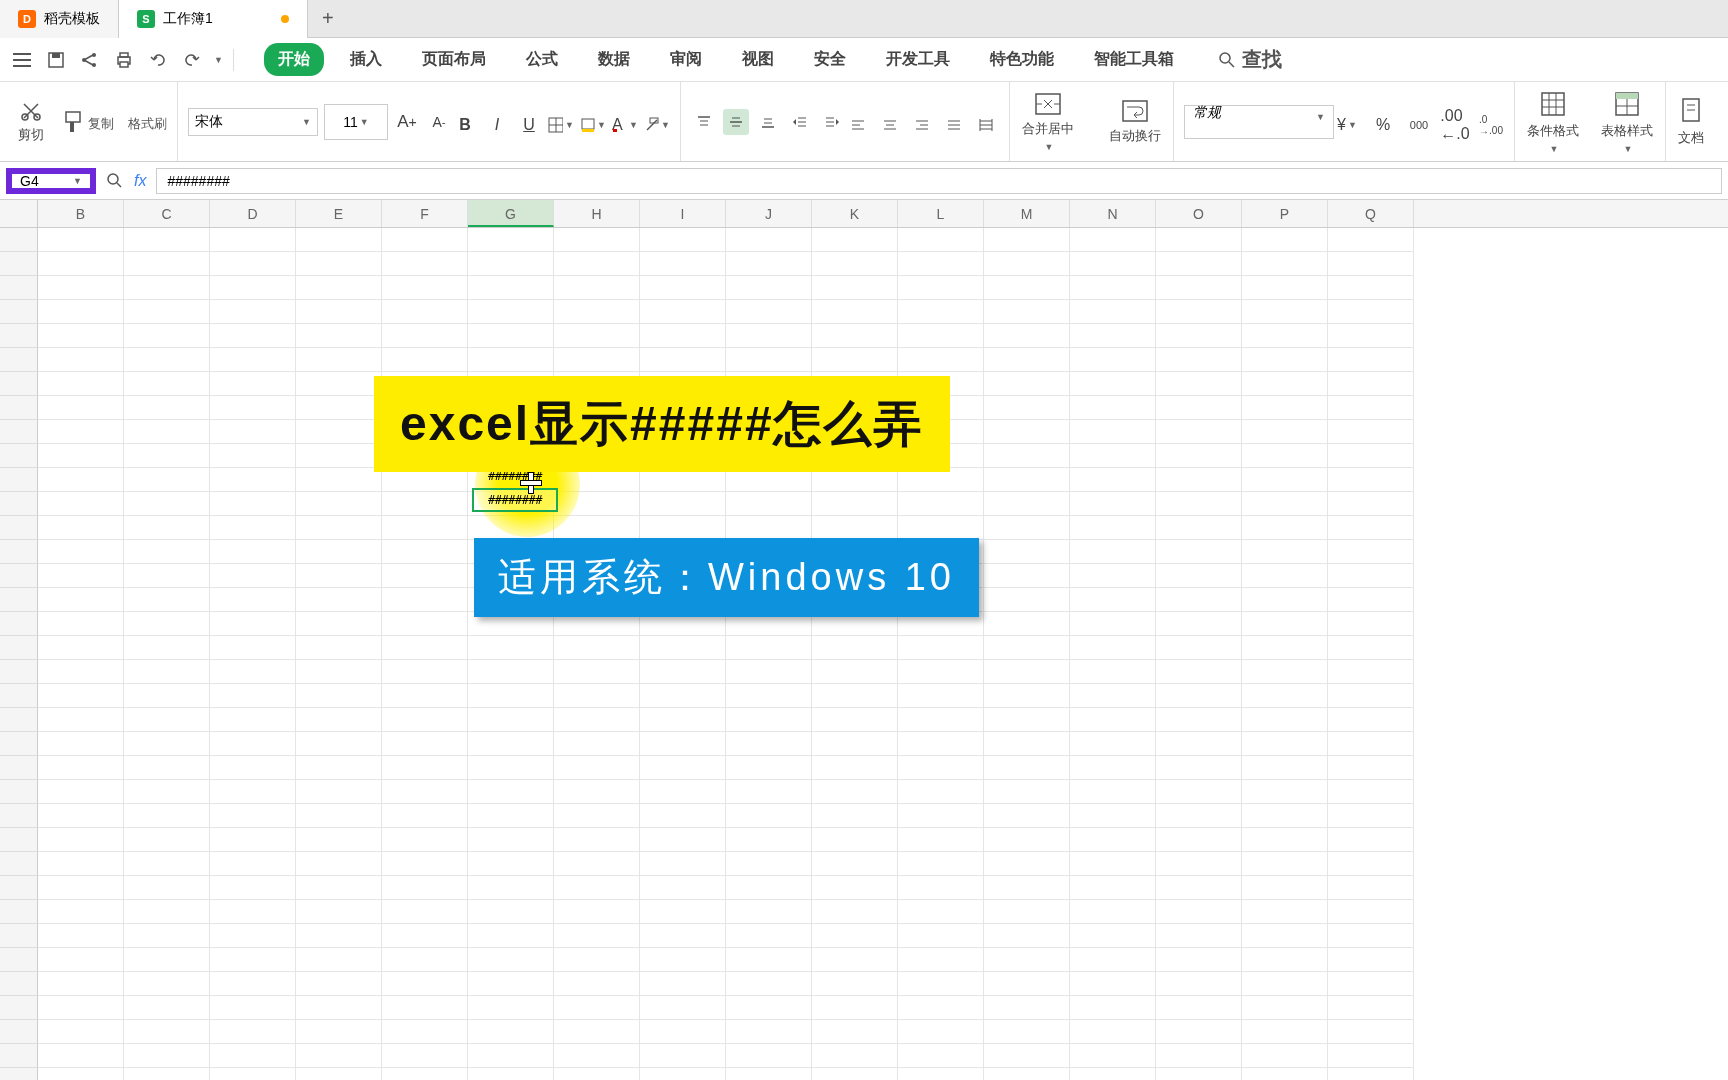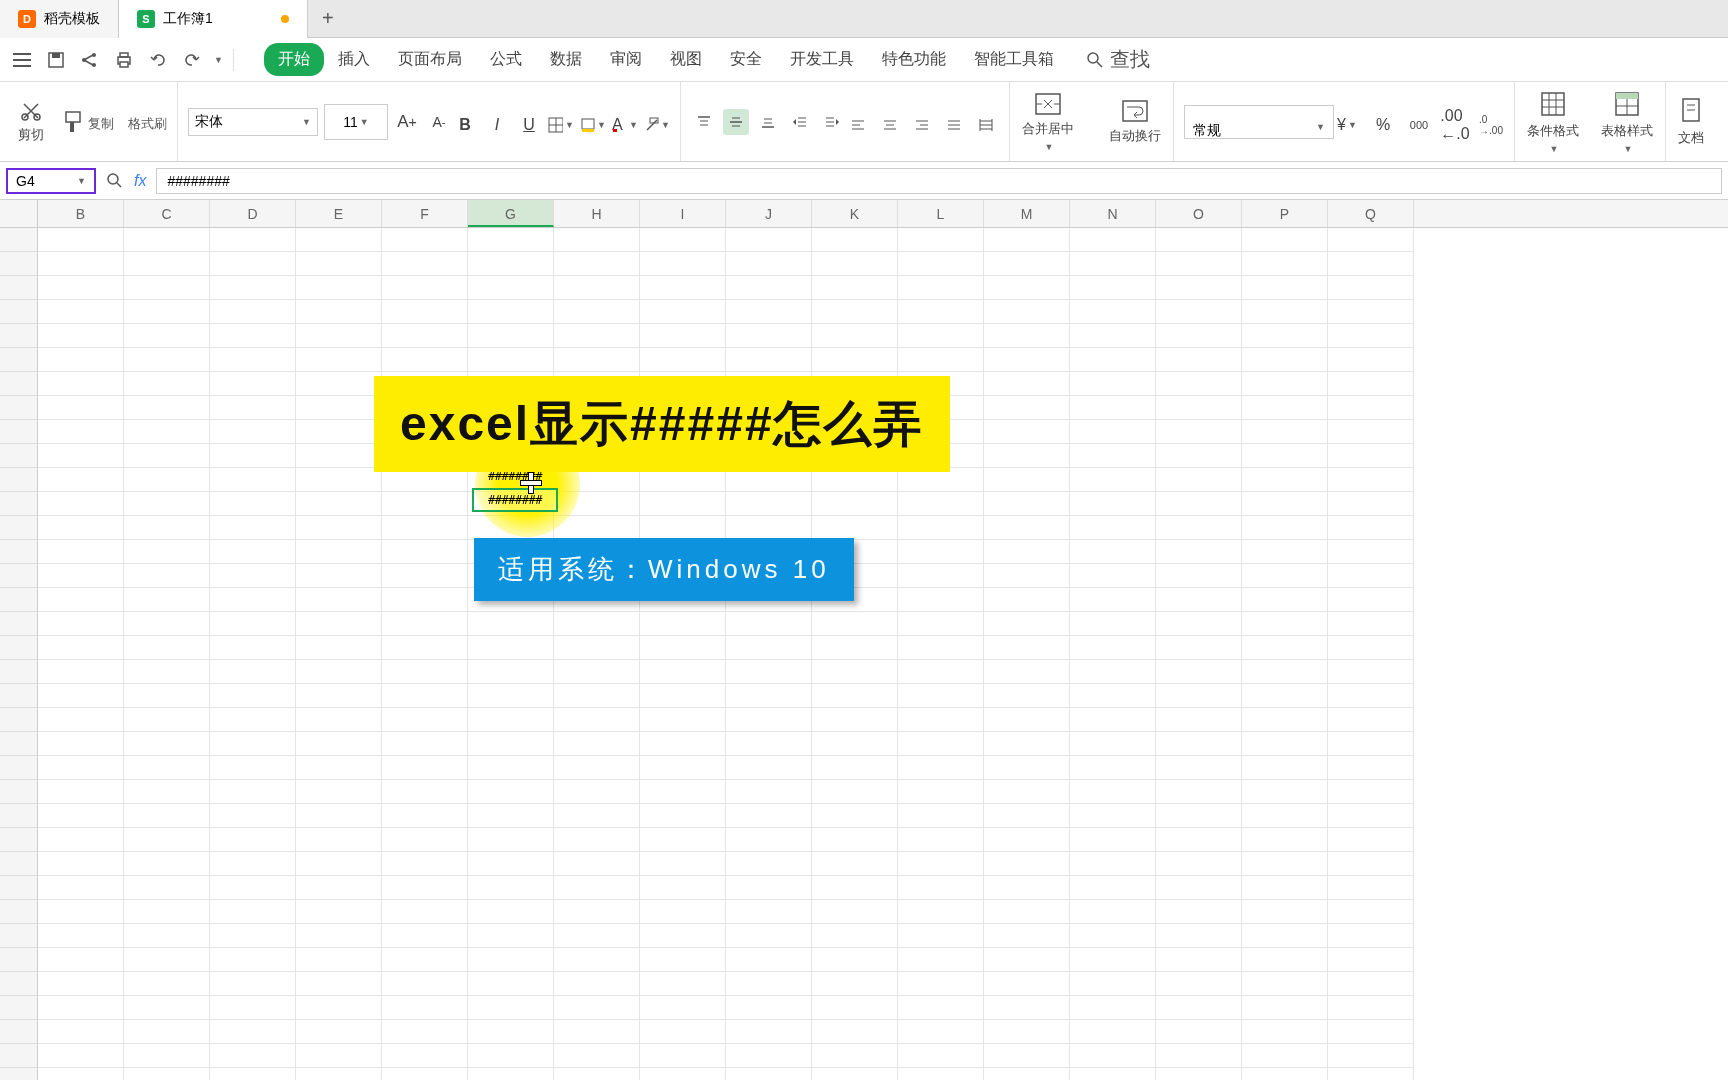--- a/index.html
+++ b/index.html
@@ -15,42 +15,42 @@
     .tab-icon.green { background: #1aaa55; }
     .tab-dot { width: 8px; height: 8px; background: #ffa500; border-radius: 50%; margin-left: 60px; }
     .tab-add { width: 40px; text-align: center; font-size: 20px; color: #555; cursor: pointer; }
     
     
     .menu-bar { height: 44px; display: flex; align-items: center; padding: 0 8px; border-bottom: 1px solid #e0e0e0; gap: 6px; }
     .menu-icon-btn { width: 28px; height: 28px; display: flex; align-items: center; justify-content: center; color: #555; cursor: pointer; }
     .menu-sep { width: 1px; height: 22px; background: #ddd; margin: 0 4px; }
     .menu-tab { padding: 6px 14px; font-size: 16px; color: #444; cursor: pointer; border-radius: 14px; }
     .menu-tab.active { background: #1aaa55; color: #fff; }
-    .menu-tabs { display: flex; margin-left: 20px; align-items: center; }
+    .menu-tabs { display: flex; gap: 12px; margin-left: 20px; align-items: center; font-weight: bold; }
     .search-btn { display: flex; align-items: center; gap: 6px; color: #555; font-size: 20px; margin-left: 18px; cursor: pointer; }
     
     
     .ribbon { height: 80px; display: flex; align-items: center; border-bottom: 1px solid #d0d0d0; padding: 0 6px; }
     .ribbon-group { display: flex; flex-direction: row; align-items: center; padding: 0 10px; height: 100%; justify-content: center; border-right: 1px solid #e0e0e0; }
     .ribbon-group.no-border { border-right: none; }
     .ribbon-row { display: flex; align-items: center; gap: 6px; }
     .ribbon-label { font-size: 13px; color: #555; margin-top: 4px; }
     .ribbon-btn { display: flex; align-items: center; justify-content: center; cursor: pointer; padding: 2px; }
     .big-btn { flex-direction: column; gap: 4px; font-size: 13px; color: #444; }
     .font-select { width: 130px; height: 28px; border: 1px solid #ccc; font-size: 14px; padding: 0 6px; background: #fff; display: flex; align-items: center; justify-content: space-between; }
     .size-select { width: 64px; height: 36px; border: 1px solid #ccc; font-size: 14px; padding: 0 6px; background: #fff; display: flex; align-items: center; justify-content: center; }
-    .fmt-select { width: 150px; height: 28px; border: 1px solid #ccc; font-size: 14px; padding: 16px 8px; background: #fff; display: flex; align-items: flex-start; justify-content: space-between; }
+    .fmt-select { width: 150px; height: 28px; border: 1px solid #ccc; font-size: 14px; padding: 16px 8px; background: #fff; display: flex; align-items: flex-end; justify-content: space-between; font-style: italic; }
     .font-tool { width: 26px; height: 26px; display: flex; align-items: center; justify-content: center; color: #444; cursor: pointer; }
     .align-btn { width: 26px; height: 26px; display: flex; align-items: center; justify-content: center; cursor: pointer; }
     .align-btn.active { background: #d0e8d5; border-radius: 3px; }
     .dd { font-size: 9px; color: #666; margin-left: 2px; }
     
     
     .formula-bar { height: 38px; display: flex; align-items: center; border-bottom: 1px solid #d0d0d0; padding: 0 6px; gap: 10px; }
-    .cell-ref { width: 90px; height: 26px; border: 2px solid #6d28d9; padding: 0 8px; font-size: 14px; display: flex; align-items: center; justify-content: space-between; background: #fff; }
+    .cell-ref { width: 90px; height: 26px; border: 6px solid #6d28d9; padding: 0 8px; font-size: 14px; display: flex; align-items: center; justify-content: space-between; background: #fff; }
     .fx-icon { font-style: italic; font-size: 16px; color: #3b82f6; }
     .formula-input { flex: 1; height: 26px; border: 1px solid #ccc; padding: 0 10px; font-size: 14px; display: flex; align-items: center; background: #fff; }
     
     
     .grid-container { position: relative; height: calc(100% - 200px); overflow: hidden; }
     .col-headers { height: 28px; display: flex; border-bottom: 1px solid #ccc; background: #f5f5f5; }
     .corner { width: 38px; border-right: 1px solid #ccc; background: #f5f5f5; }
     .col-header { width: 86px; text-align: center; line-height: 28px; font-size: 14px; color: #666; border-right: 1px solid #ddd; }
     .col-header.selected { background: #d5e8d5; border-bottom: 2px solid #1aaa55; }
     .grid-body { display: flex; }
@@ -64,21 +64,21 @@
     .highlight-circle { position: absolute; left: 475px; top: 232px; width: 105px; height: 105px; background: radial-gradient(circle, #fff200 40%, rgba(255,242,0,0.3) 70%, transparent 100%); border-radius: 50%; z-index: 5; pointer-events: none; }
     .hash-cells { position: absolute; left: 472px; top: 240px; z-index: 6; }
     .hash-cell { width: 86px; height: 24px; font-size: 12px; font-family: monospace; display: flex; align-items: center; justify-content: center; letter-spacing: -0.5px; }
     .hash-cell.selected { border: 2px solid #1aaa55; background: rgba(255,255,255,0.3); }
     .cursor-plus { position: absolute; left: 520px; top: 272px; z-index: 7; width: 20px; height: 20px; }
     .cursor-plus::before, .cursor-plus::after { content: ''; position: absolute; background: #fff; border: 1px solid #000; }
     .cursor-plus::before { left: 8px; top: 0; width: 4px; height: 20px; }
     .cursor-plus::after { left: 0; top: 8px; width: 20px; height: 4px; }
     
     .banner-yellow { position: absolute; left: 374px; top: 376px; background: #ffed00; color: #111; font-size: 48px; font-weight: bold; padding: 16px 26px; z-index: 10; letter-spacing: 2px; }
-    .banner-blue { position: absolute; left: 474px; top: 538px; background: #0d93dd; color: #fff; font-size: 26px; padding: 14px 24px; z-index: 10; letter-spacing: 4px; box-shadow: 4px 4px 6px rgba(0,0,0,0.3); }
+    .banner-blue { position: absolute; left: 474px; top: 538px; background: #0d93dd; color: #fff; font-size: 38px; padding: 14px 24px; z-index: 10; letter-spacing: 4px; box-shadow: 4px 4px 6px rgba(0,0,0,0.3); }
     
     svg { display: block; }
   </style>
 </head>
 <body>
 
 <div class="tabs-bar">
   <div class="tab inactive">
     <span class="tab-icon orange">D</span>
     <span>稻壳模板</span>

